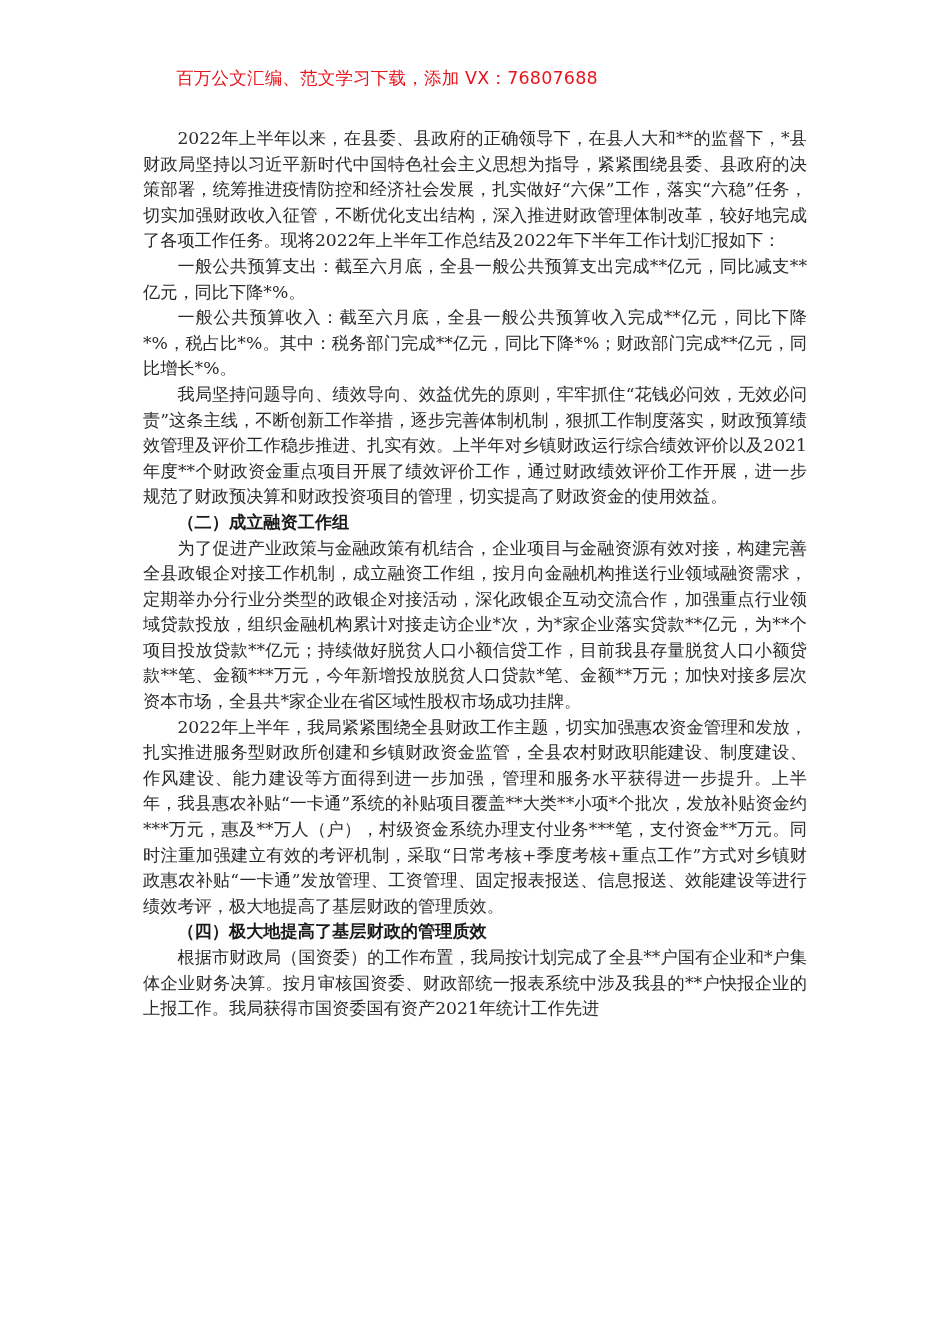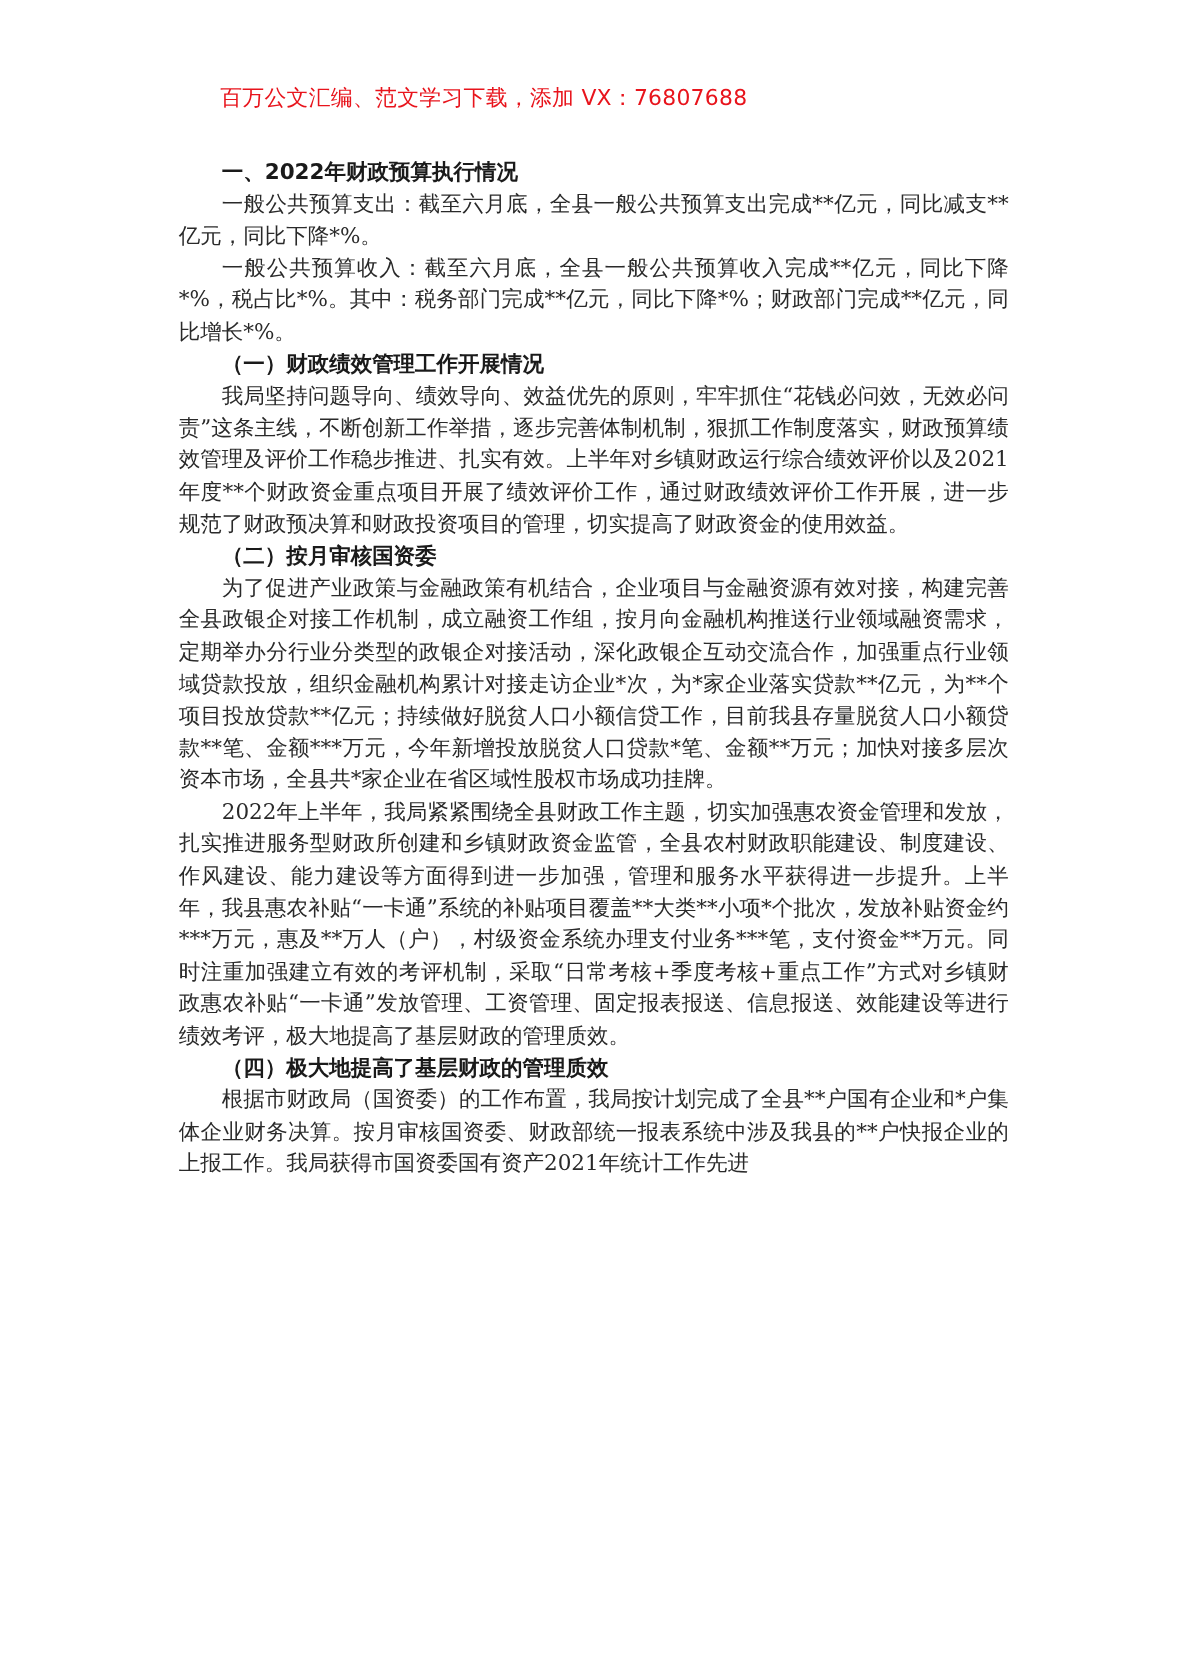--- a/index.html
+++ b/index.html
@@ -21,23 +21,22 @@
   }
   .page h2 { padding-left: 2em; }
   .page h3 { padding-left: 2em; }
 </style>
 </head>
 <body>
 
 <div class="banner">百万公文汇编、范文学习下载，添加 VX：76807688</div>
 
 <div class="page">
-  <h2>一、2022年财政预算执行情况</h2>
+  <p>2022年上半年以来，在县委、县政府的正确领导下，在县人大和**的监督下，*县财政局坚持以习近平新时代中国特色社会主义思想为指导，紧紧围绕县委、县政府的决策部署，统筹推进疫情防控和经济社会发展，扎实做好“六保”工作，落实“六稳”任务，切实加强财政收入征管，不断优化支出结构，深入推进财政管理体制改革，较好地完成了各项工作任务。现将2022年上半年工作总结及2022年下半年工作计划汇报如下：</p>
   <p>一般公共预算支出：截至六月底，全县一般公共预算支出完成**亿元，同比减支**亿元，同比下降*%。</p>
   <p>一般公共预算收入：截至六月底，全县一般公共预算收入完成**亿元，同比下降*%，税占比*%。其中：税务部门完成**亿元，同比下降*%；财政部门完成**亿元，同比增长*%。</p>
-  <h3>（一）财政绩效管理工作开展情况</h3>
   <p>我局坚持问题导向、绩效导向、效益优先的原则，牢牢抓住“花钱必问效，无效必问责”这条主线，不断创新工作举措，逐步完善体制机制，狠抓工作制度落实，财政预算绩效管理及评价工作稳步推进、扎实有效。上半年对乡镇财政运行综合绩效评价以及2021年度**个财政资金重点项目开展了绩效评价工作，通过财政绩效评价工作开展，进一步规范了财政预决算和财政投资项目的管理，切实提高了财政资金的使用效益。</p>
-  <h3>（二）按月审核国资委</h3>
+  <h3>（二）成立融资工作组</h3>
   <p>为了促进产业政策与金融政策有机结合，企业项目与金融资源有效对接，构建完善全县政银企对接工作机制，成立融资工作组，按月向金融机构推送行业领域融资需求，定期举办分行业分类型的政银企对接活动，深化政银企互动交流合作，加强重点行业领域贷款投放，组织金融机构累计对接走访企业*次，为*家企业落实贷款**亿元，为**个项目投放贷款**亿元；持续做好脱贫人口小额信贷工作，目前我县存量脱贫人口小额贷款**笔、金额***万元，今年新增投放脱贫人口贷款*笔、金额**万元；加快对接多层次资本市场，全县共*家企业在省区域性股权市场成功挂牌。</p>
   <p>2022年上半年，我局紧紧围绕全县财政工作主题，切实加强惠农资金管理和发放，扎实推进服务型财政所创建和乡镇财政资金监管，全县农村财政职能建设、制度建设、作风建设、能力建设等方面得到进一步加强，管理和服务水平获得进一步提升。上半年，我县惠农补贴“一卡通”系统的补贴项目覆盖**大类**小项*个批次，发放补贴资金约***万元，惠及**万人（户），村级资金系统办理支付业务***笔，支付资金**万元。同时注重加强建立有效的考评机制，采取“日常考核+季度考核+重点工作”方式对乡镇财政惠农补贴“一卡通”发放管理、工资管理、固定报表报送、信息报送、效能建设等进行绩效考评，极大地提高了基层财政的管理质效。</p>
   <h3>（四）极大地提高了基层财政的管理质效</h3>
   <p>根据市财政局（国资委）的工作布置，我局按计划完成了全县**户国有企业和*户集体企业财务决算。按月审核国资委、财政部统一报表系统中涉及我县的**户快报企业的上报工作。我局获得市国资委国有资产2021年统计工作先进</p>
 </div>
 
 </body></html>

